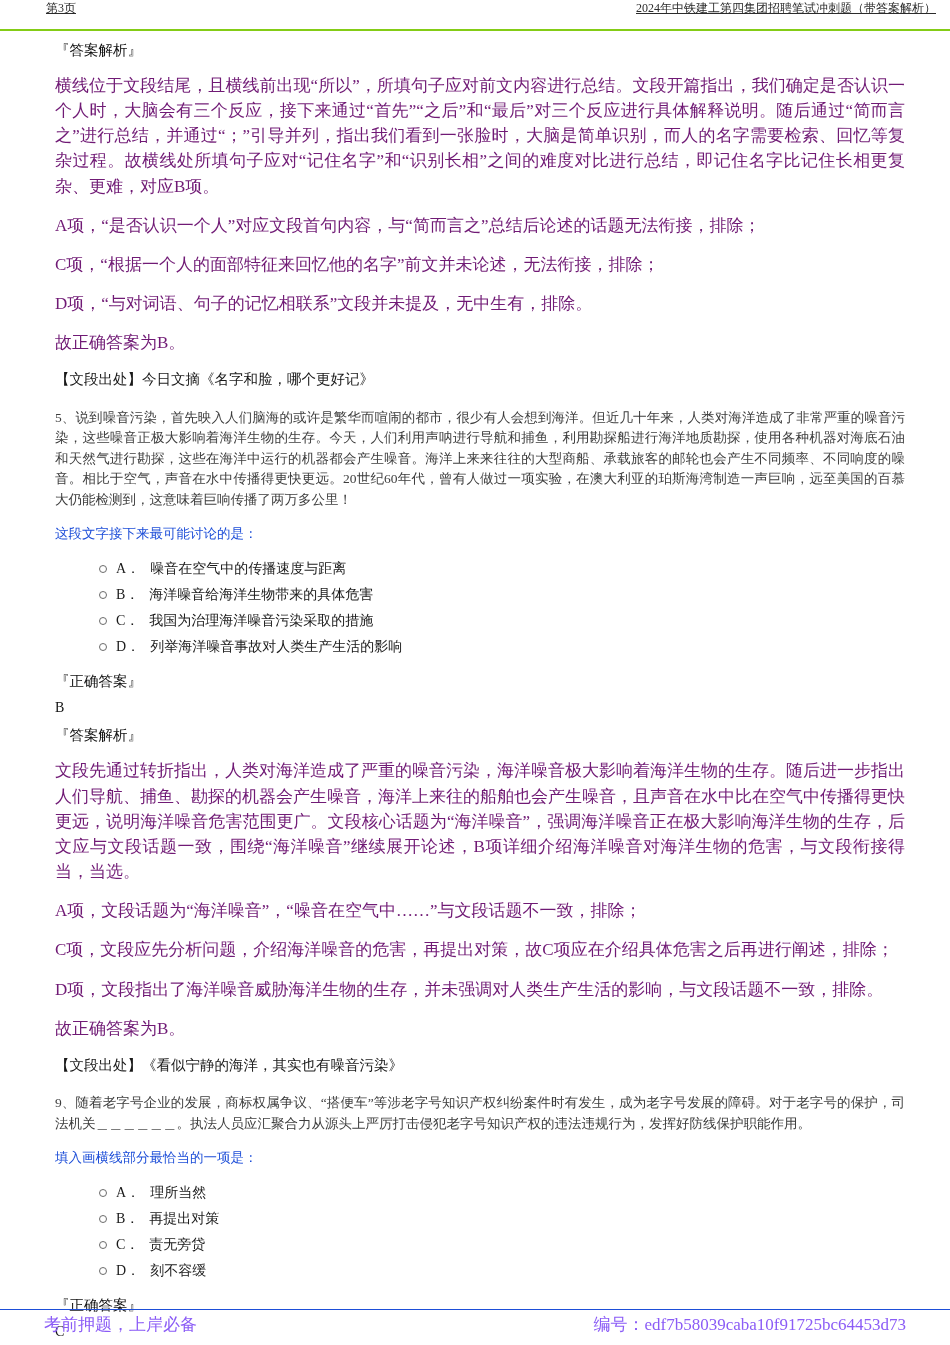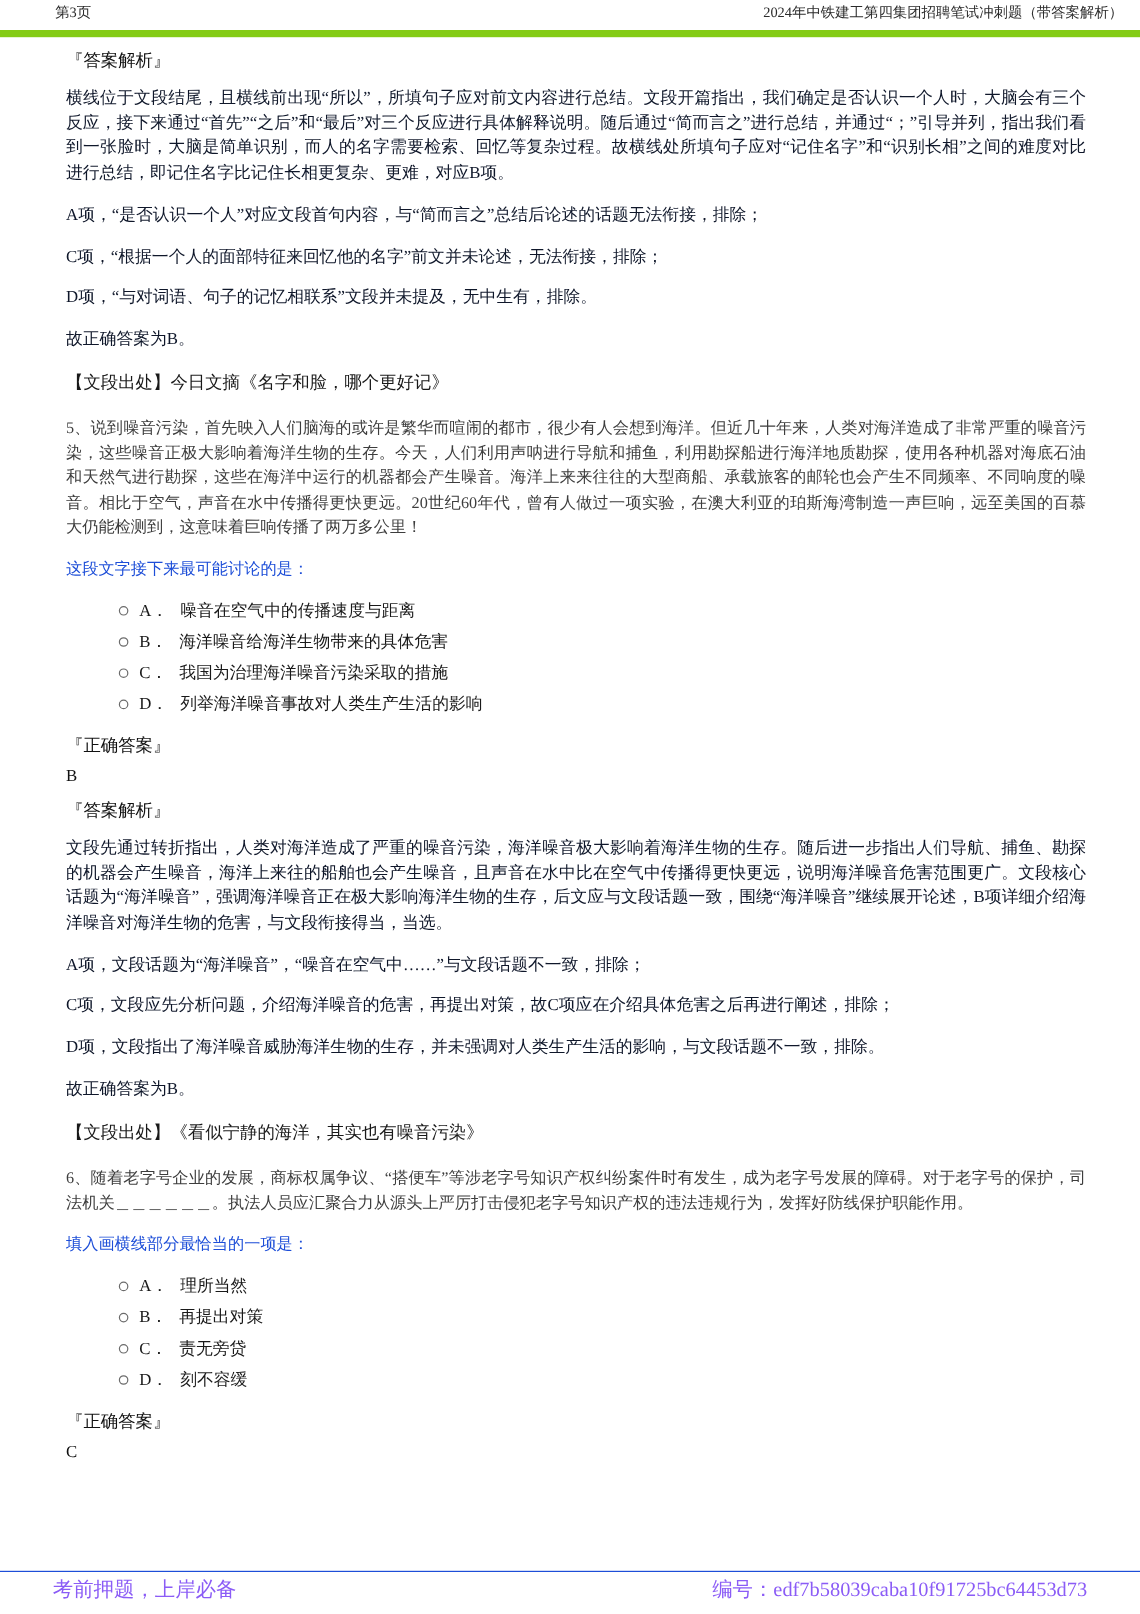--- a/index.html
+++ b/index.html
@@ -14,25 +14,26 @@
     color: #1c1c1c;
     overflow: hidden;
   }
   
   .header {
     position: absolute;
     top: 0; left: 0; right: 0;
     height: 31px;
     display: flex;
     justify-content: space-between;
-    align-items: center;
+    align-items: flex-start;
     padding: 0 14px 4px 46px;
-    border-bottom: 6px solid #84cc16;
+    border-bottom: 2px solid #84cc16;
     font-size: 12px;
     color: #2b2b2b;
+    text-decoration: underline;
   }
   
   .footer {
     position: absolute;
     left: 0; right: 0; bottom: 0;
     height: 36px;
     border-top: 1px solid #1d4ed8;
     display: flex;
     justify-content: space-between;
     align-items: center;
@@ -48,23 +49,23 @@
     right: 45px;
     padding-top: 20px;
   }
   .blk { text-align: justify; }
   .label {
     font-size: 14.5px;
     color: #111;
     margin: 2px 0 13px 0;
   }
   .para {
-    font-size: 14px;
+    font-size: 17px;
     line-height: 1.48;
-    color: #0f172a;
+    color: #701a75;
     margin-bottom: 14px;
   }
   .source {
     font-size: 14.5px;
     line-height: 1.48;
     color: #191919;
     margin-bottom: 17px;
   }
   .question {
     font-size: 13.5px;
@@ -146,21 +147,21 @@
       </div>
       <div class="blk label">『正确答案』</div>
       <div class="blk answer">B</div>
       <div class="blk label">『答案解析』</div>
       <div class="blk para">文段先通过转折指出，人类对海洋造成了严重的噪音污染，海洋噪音极大影响着海洋生物的生存。随后进一步指出人们导航、捕鱼、勘探的机器会产生噪音，海洋上来往的船舶也会产生噪音，且声音在水中比在空气中传播得更快更远，说明海洋噪音危害范围更广。文段核心话题为“海洋噪音”，强调海洋噪音正在极大影响海洋生物的生存，后文应与文段话题一致，围绕“海洋噪音”继续展开论述，B项详细介绍海洋噪音对海洋生物的危害，与文段衔接得当，当选。</div>
       <div class="blk para">A项，文段话题为“海洋噪音”，“噪音在空气中……”与文段话题不一致，排除；</div>
       <div class="blk para">C项，文段应先分析问题，介绍海洋噪音的危害，再提出对策，故C项应在介绍具体危害之后再进行阐述，排除；</div>
       <div class="blk para">D项，文段指出了海洋噪音威胁海洋生物的生存，并未强调对人类生产生活的影响，与文段话题不一致，排除。</div>
       <div class="blk para">故正确答案为B。</div>
       <div class="blk source">【文段出处】《看似宁静的海洋，其实也有噪音污染》</div>
-      <div class="blk question">6、随着老字号企业的发展，商标权属争议、“搭便车”等涉老字号知识产权纠纷案件时有发生，成为老字号发展的障碍。对于老字号的保护，司法机关＿＿＿＿＿＿。执法人员应汇聚合力从源头上严厉打击侵犯老字号知识产权的违法违规行为，发挥好防线保护职能作用。</div>
+      <div class="blk question">9、随着老字号企业的发展，商标权属争议、“搭便车”等涉老字号知识产权纠纷案件时有发生，成为老字号发展的障碍。对于老字号的保护，司法机关＿＿＿＿＿＿。执法人员应汇聚合力从源头上严厉打击侵犯老字号知识产权的违法违规行为，发挥好防线保护职能作用。</div>
       <div class="blk prompt">填入画横线部分最恰当的一项是：</div>
       <div class="option-group">
         <div class="option-row">
           <span class="radio"></span>
           <span class="opt-letter">A．</span>
           <span class="opt-text">理所当然</span>
         </div>
         <div class="option-row">
           <span class="radio"></span>
           <span class="opt-letter">B．</span>

